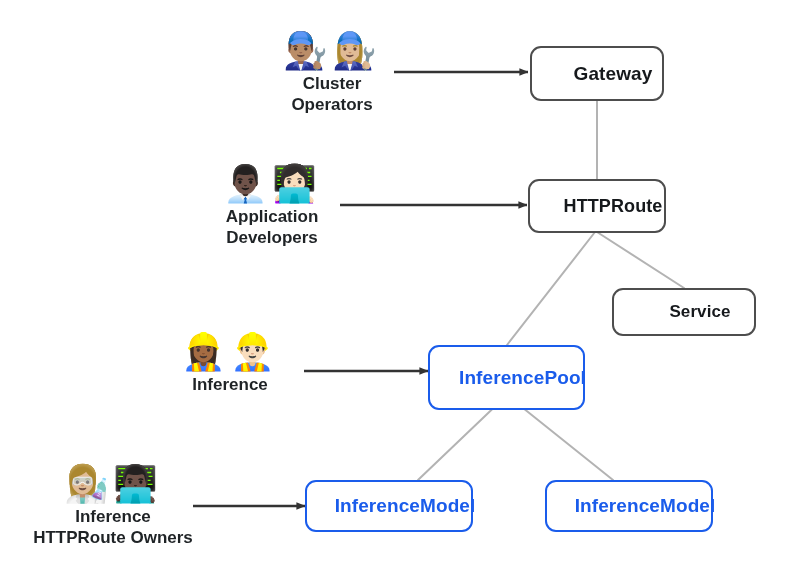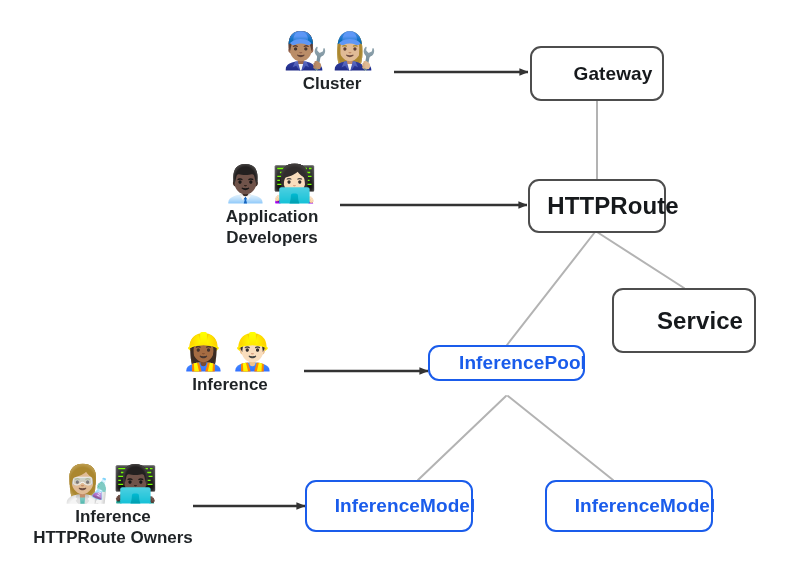--- a/index.html
+++ b/index.html
@@ -99,46 +99,47 @@
       <line x1="340" y1="205" x2="527" y2="205"></line>
       <line x1="304" y1="371" x2="428" y2="371"></line>
       <line x1="193" y1="506" x2="305" y2="506"></line>
     </g>
   </svg>
 
   <div class="node dark" style="left:530px; top:46px; width:134px; height:55px; font-size:19px;">
     <span>Gateway</span>
   </div>
 
-  <div class="node dark" style="left:528px; top:179px; width:138px; height:54px; font-size:24px;">
+  <div class="node dark" style="left:528px; top:179px; width:138px; height:54px; font-size:18px;">
     <span>HTTPRoute</span>
   </div>
 
-  <div class="node dark" style="left:612px; top:288px; width:144px; height:65px; font-size:24px;">
+  <div class="node dark" style="left:612px; top:288px; width:144px; height:48px; font-size:17px;">
     <span>Service</span>
   </div>
 
-  <div class="node blue" style="left:428px; top:345px; width:157px; height:36px; font-size:19px;">
+  <div class="node blue" style="left:428px; top:345px; width:157px; height:65px; font-size:19px;">
     <span>InferencePool</span>
   </div>
 
   <div class="node blue" style="left:305px; top:480px; width:168px; height:52px; font-size:19px;">
     <span>InferenceModel</span>
   </div>
 
   <div class="node blue" style="left:545px; top:480px; width:168px; height:52px; font-size:19px;">
     <span>InferenceModel</span>
   </div>
 
   <div class="actor" style="left:227px; top:30px;">
     <div class="emoji">
       <span class="glyph">👨🏽‍🔧</span><span class="glyph">👩🏼‍🔧</span>
     </div>
     <div class="caption">
       <span class="line">Cluster</span>
+      <span class="line">Operators</span>
     </div>
   </div>
 
   <div class="actor" style="left:167px; top:163px;">
     <div class="emoji">
       <span class="glyph">👨🏿‍💼</span><span class="glyph">👩🏻‍💻</span>
     </div>
     <div class="caption">
       <span class="line">Application</span>
       <span class="line">Developers</span>

